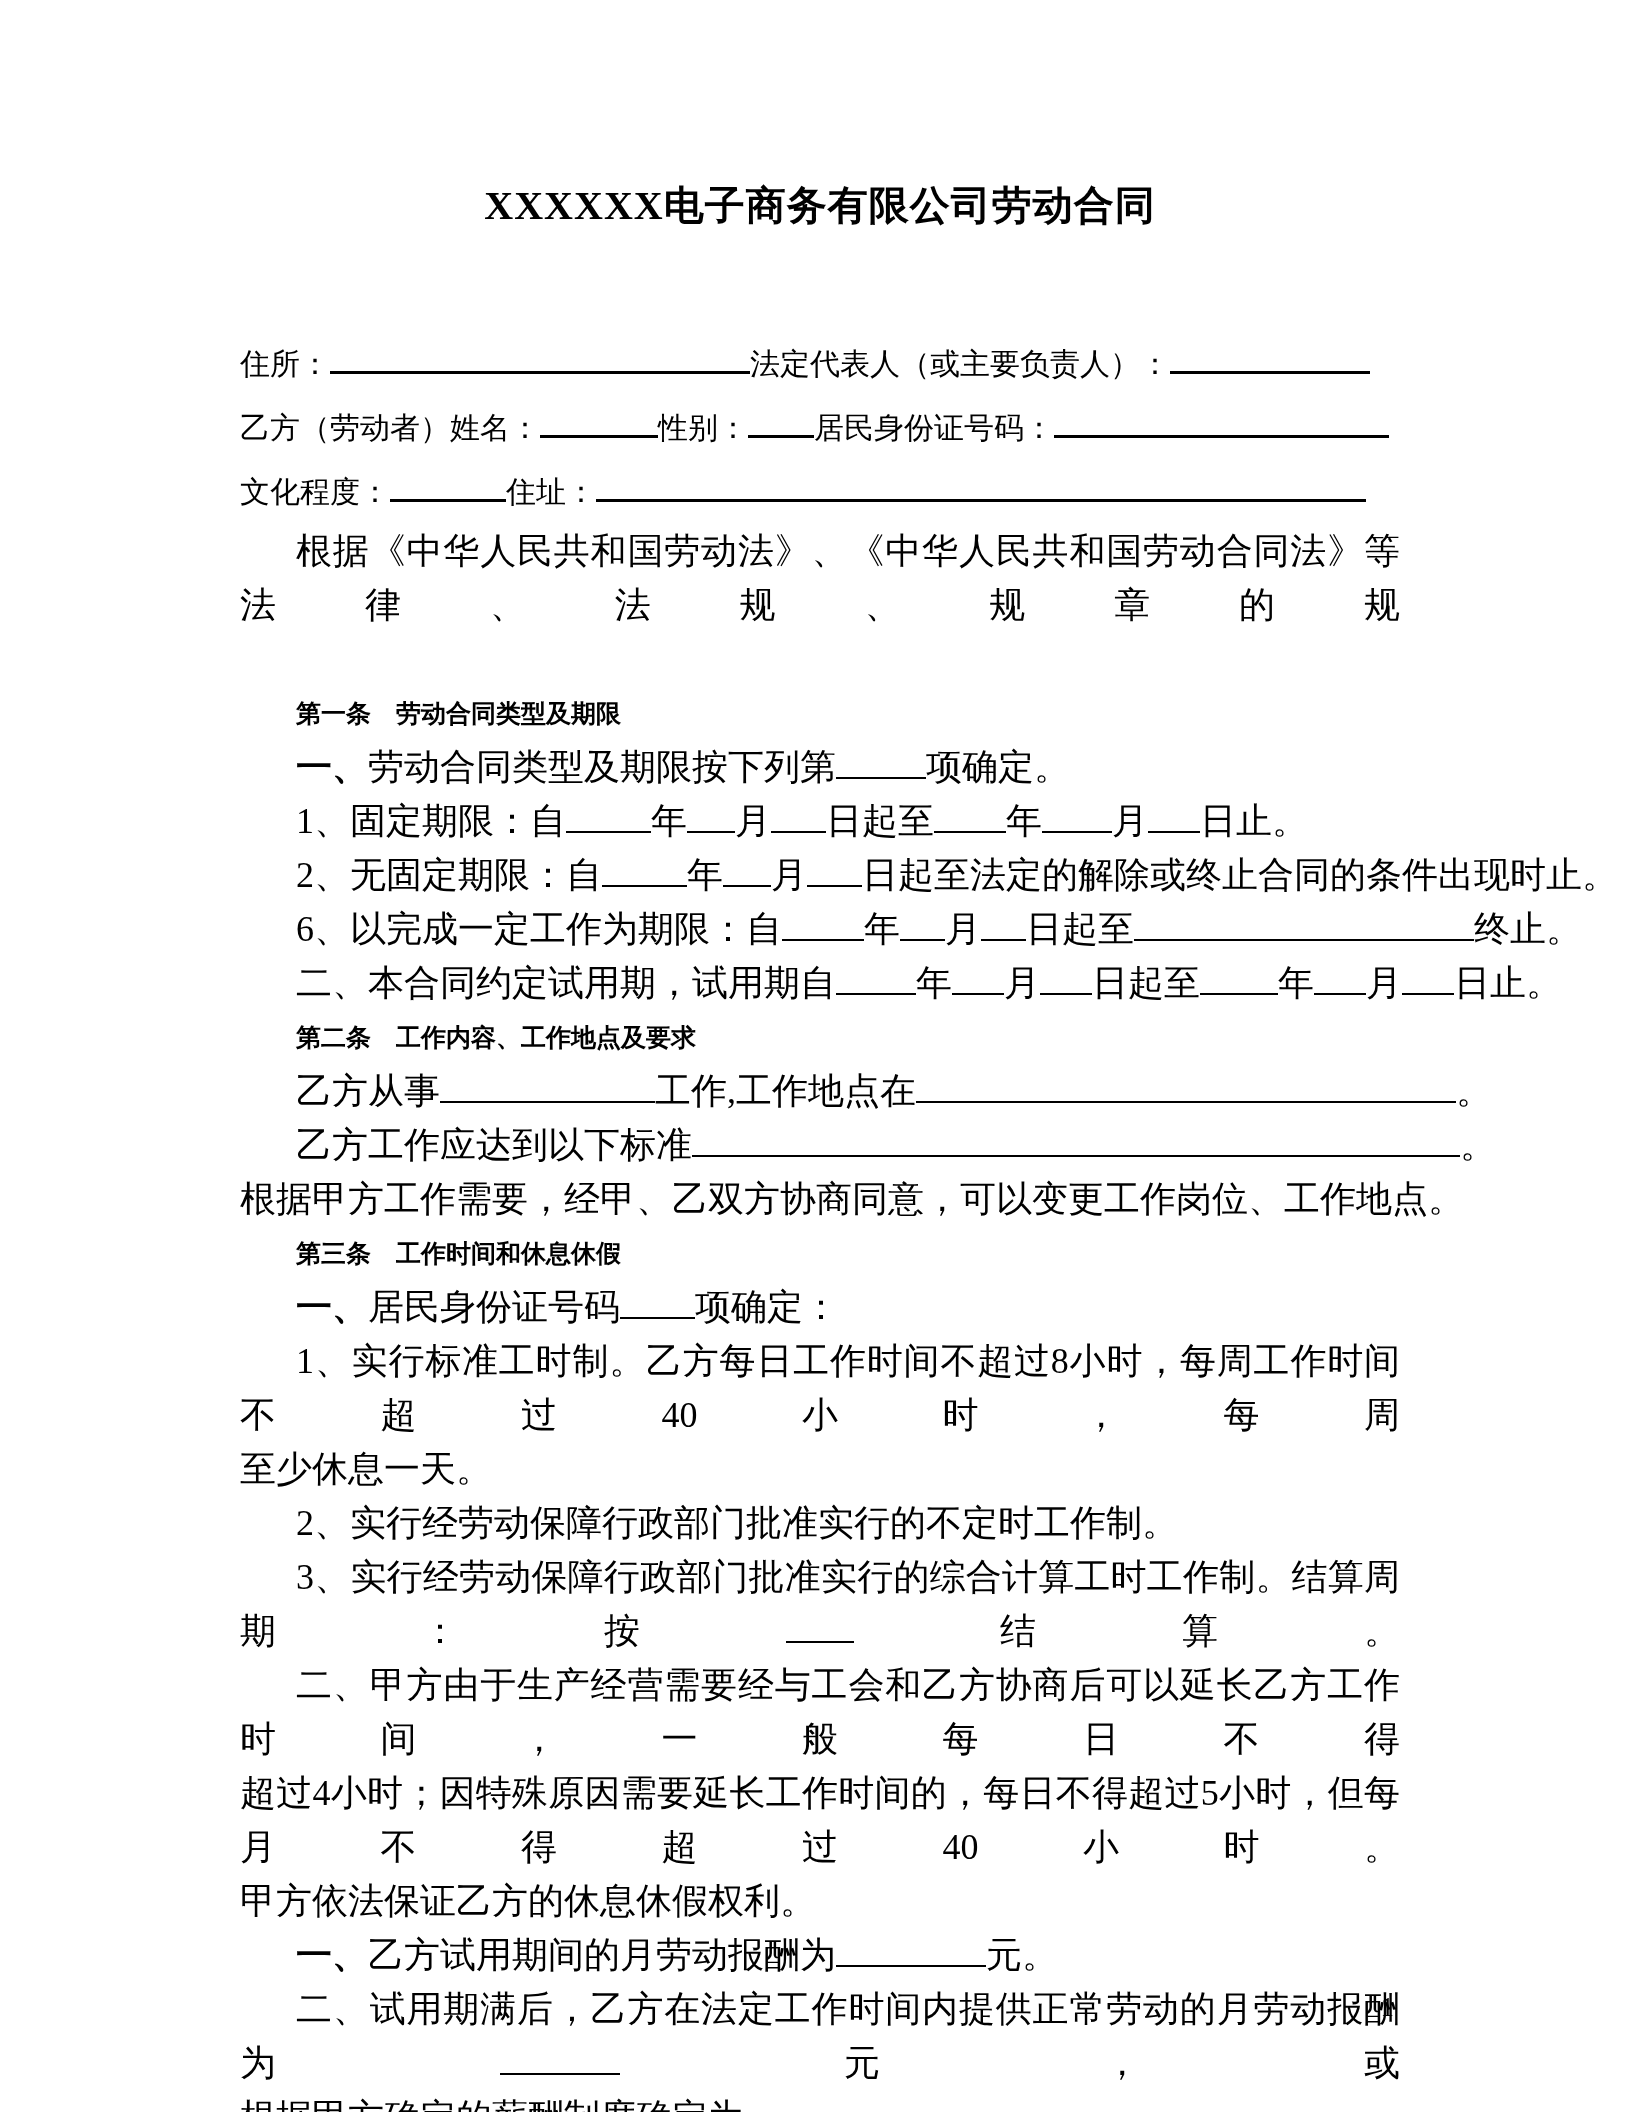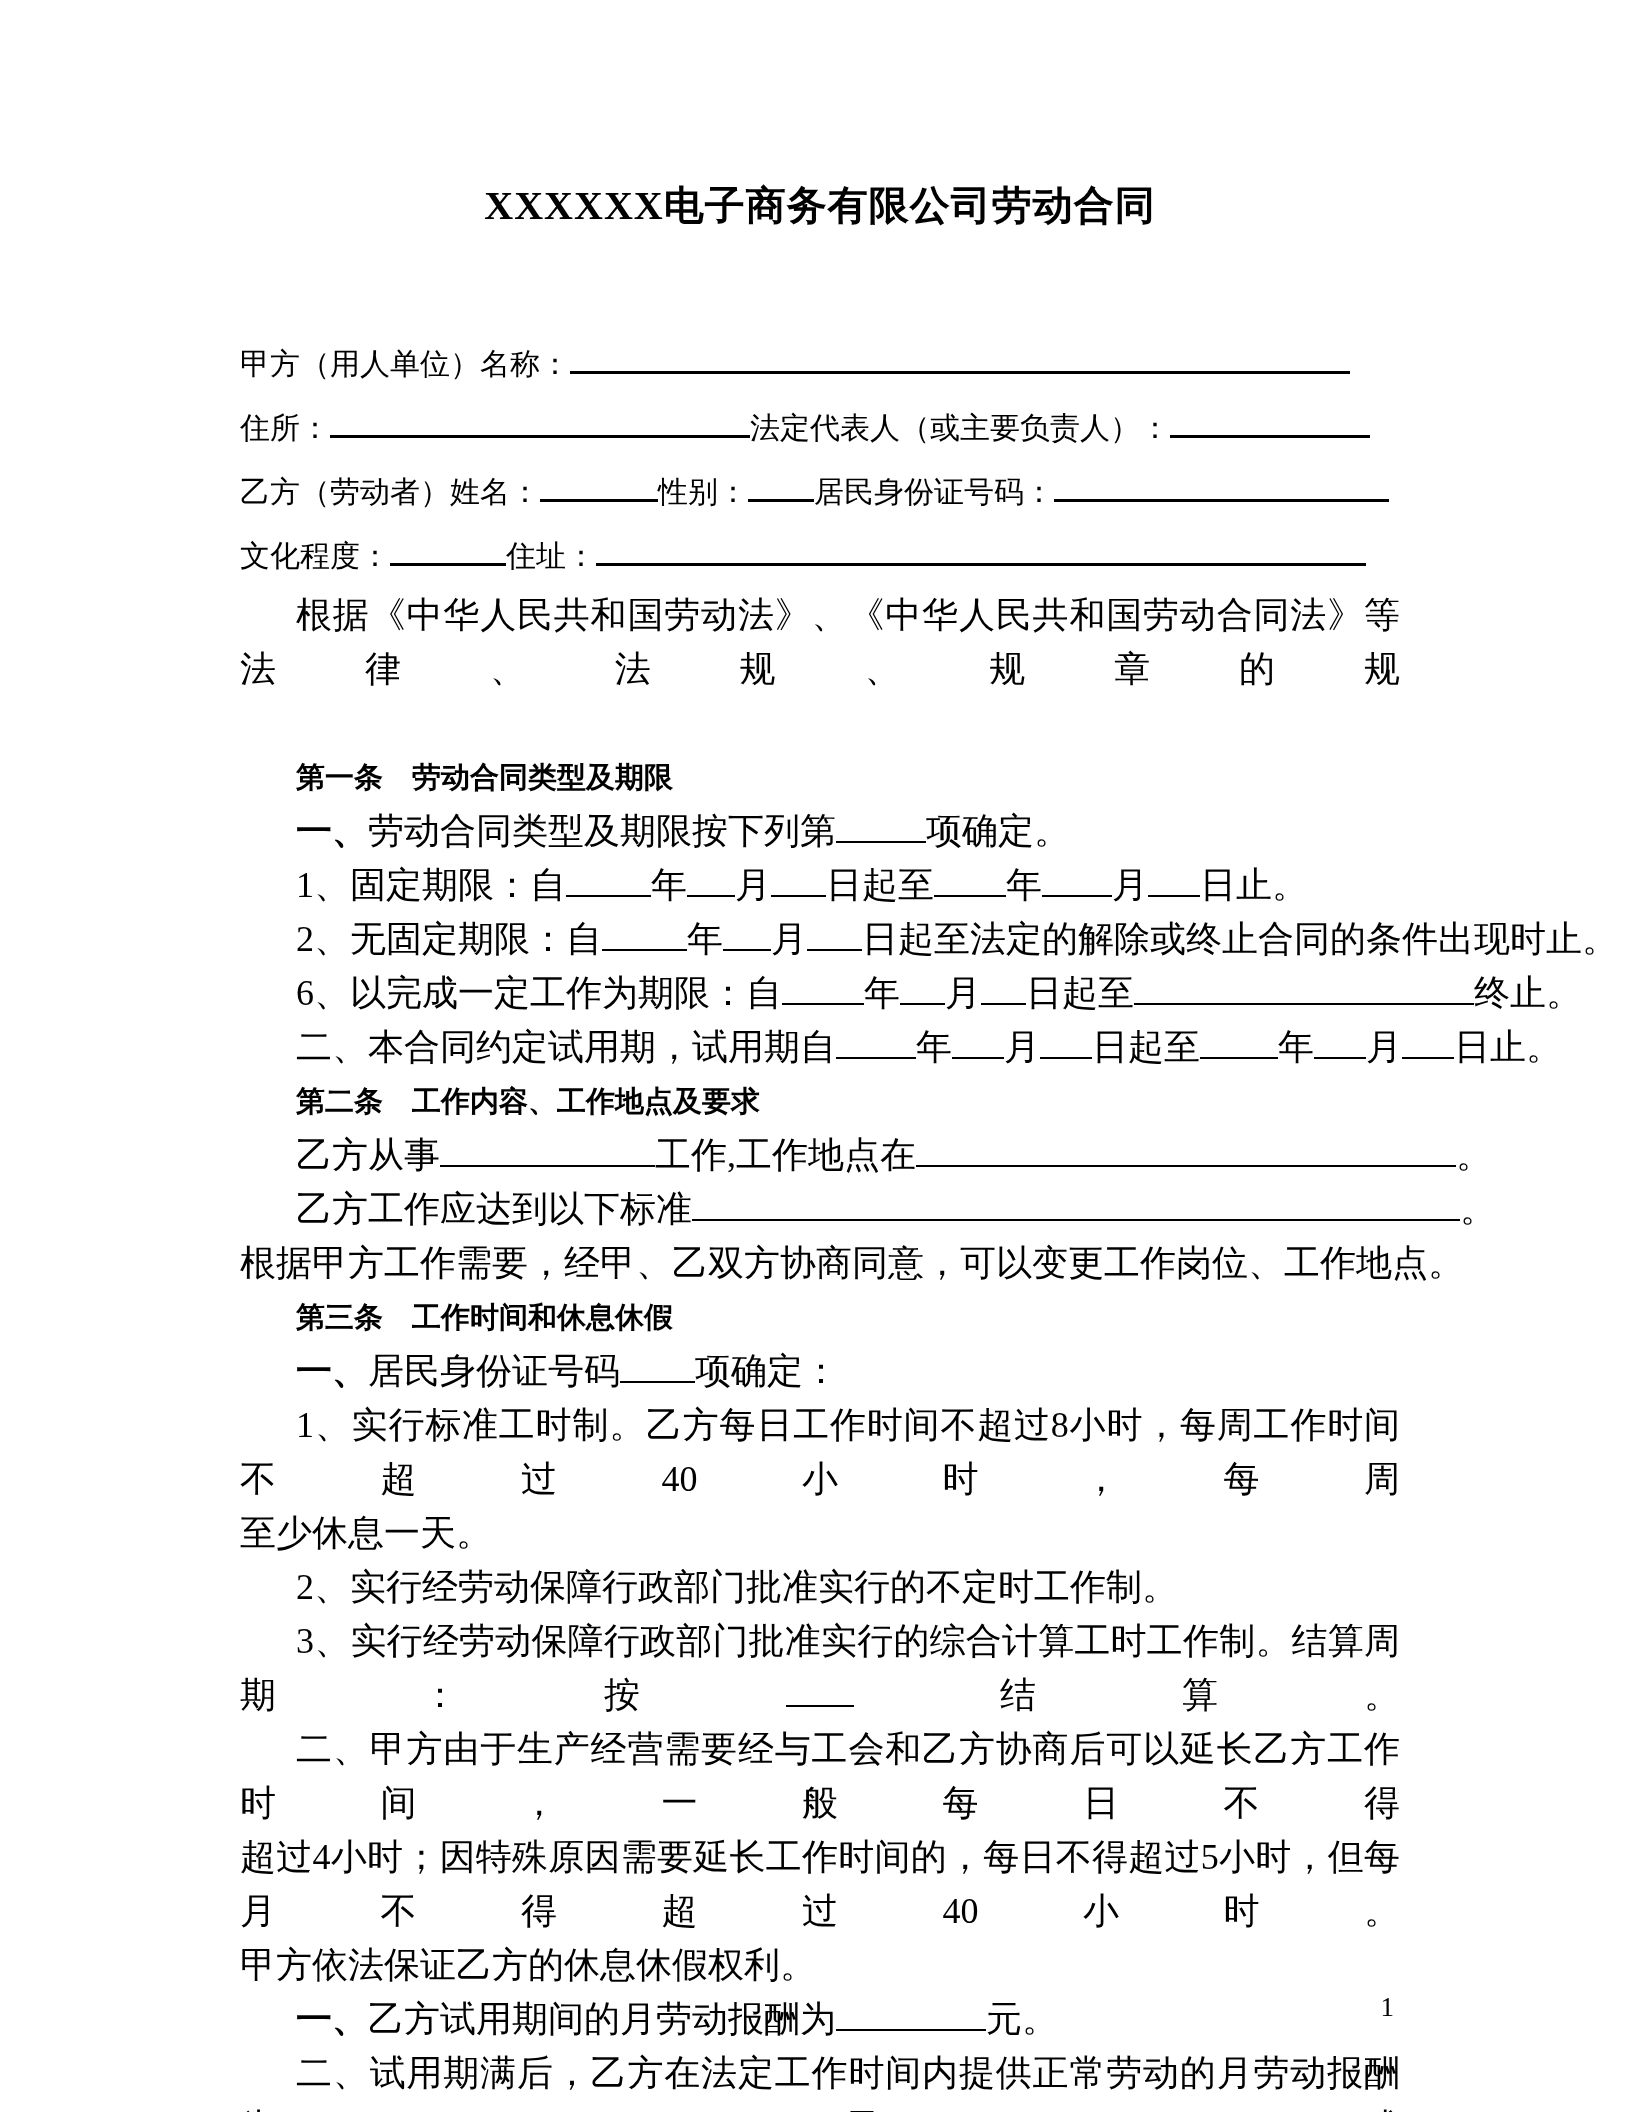--- a/index.html
+++ b/index.html
@@ -36,21 +36,21 @@
   }
   .line.indent{ text-indent:56px; }
   .line.fill{
     white-space:normal;
     text-align:justify;
     text-align-last:justify;
   }
   .line.heading{
     font-family:Liberation Sans, sans-serif;
     font-weight:bold;
-    font-size:29px;
+    font-size:25px;
   }
   .line.spacer{ height:54px; }
   .blank{
     display:inline-block;
     height:1em;
     border-bottom:2px solid #000;
   }
   .line.opener .blank{ border-bottom-width:3px; }
   .b{ font-weight:bold; }
   .page-number{
@@ -61,21 +61,20 @@
     line-height:30px;
   }
 </style>
 </head>
 <body>
 
 <div class="page">
   <div class="content">
     <h1 class="doc-title">XXXXXX电子商务有限公司劳动合同</h1>
     <div id="doc-body">
-        <div class="line opener"><span>甲方（用人单位）名称：</span><span class="blank" style="width: 780px;"></span></div>
         <div class="line opener"><span>住所：</span><span class="blank" style="width: 420px;"></span><span>法定代表人（或主要负责人）：</span><span class="blank" style="width: 200px;"></span></div>
         <div class="line opener"><span>乙方（劳动者）姓名：</span><span class="blank" style="width: 118px;"></span><span>性别：</span><span class="blank" style="width: 66px;"></span><span>居民身份证号码：</span><span class="blank" style="width: 335px;"></span></div>
         <div class="line opener"><span>文化程度：</span><span class="blank" style="width: 116px;"></span><span>住址：</span><span class="blank" style="width: 770px;"></span></div>
         <div class="line indent fill"><span>根据《中华人民共和国劳动法》、《中华人民共和国劳动合同法》等法律、法规、规章的规</span></div>
         <div class="line spacer"></div>
         <div class="line heading indent"><span>第一条　劳动合同类型及期限</span></div>
         <div class="line indent"><span class="b">一、</span><span>劳动合同类型及期限按下列第</span><span class="blank" style="width: 90px;"></span><span>项确定。</span></div>
         <div class="line indent"><span>1、固定期限：自</span><span class="blank" style="width: 85px;"></span><span>年</span><span class="blank" style="width: 48px;"></span><span>月</span><span class="blank" style="width: 55px;"></span><span>日起至</span><span class="blank" style="width: 72px;"></span><span>年</span><span class="blank" style="width: 70px;"></span><span>月</span><span class="blank" style="width: 52px;"></span><span>日止。</span></div>
         <div class="line indent"><span>2、无固定期限：自</span><span class="blank" style="width: 85px;"></span><span>年</span><span class="blank" style="width: 48px;"></span><span>月</span><span class="blank" style="width: 55px;"></span><span>日起至法定的解除或终止合同的条件出现时止。</span></div>
         <div class="line indent"><span>6、以完成一定工作为期限：自</span><span class="blank" style="width: 82px;"></span><span>年</span><span class="blank" style="width: 45px;"></span><span>月</span><span class="blank" style="width: 45px;"></span><span>日起至</span><span class="blank" style="width: 340px;"></span><span>终止。</span></div>

